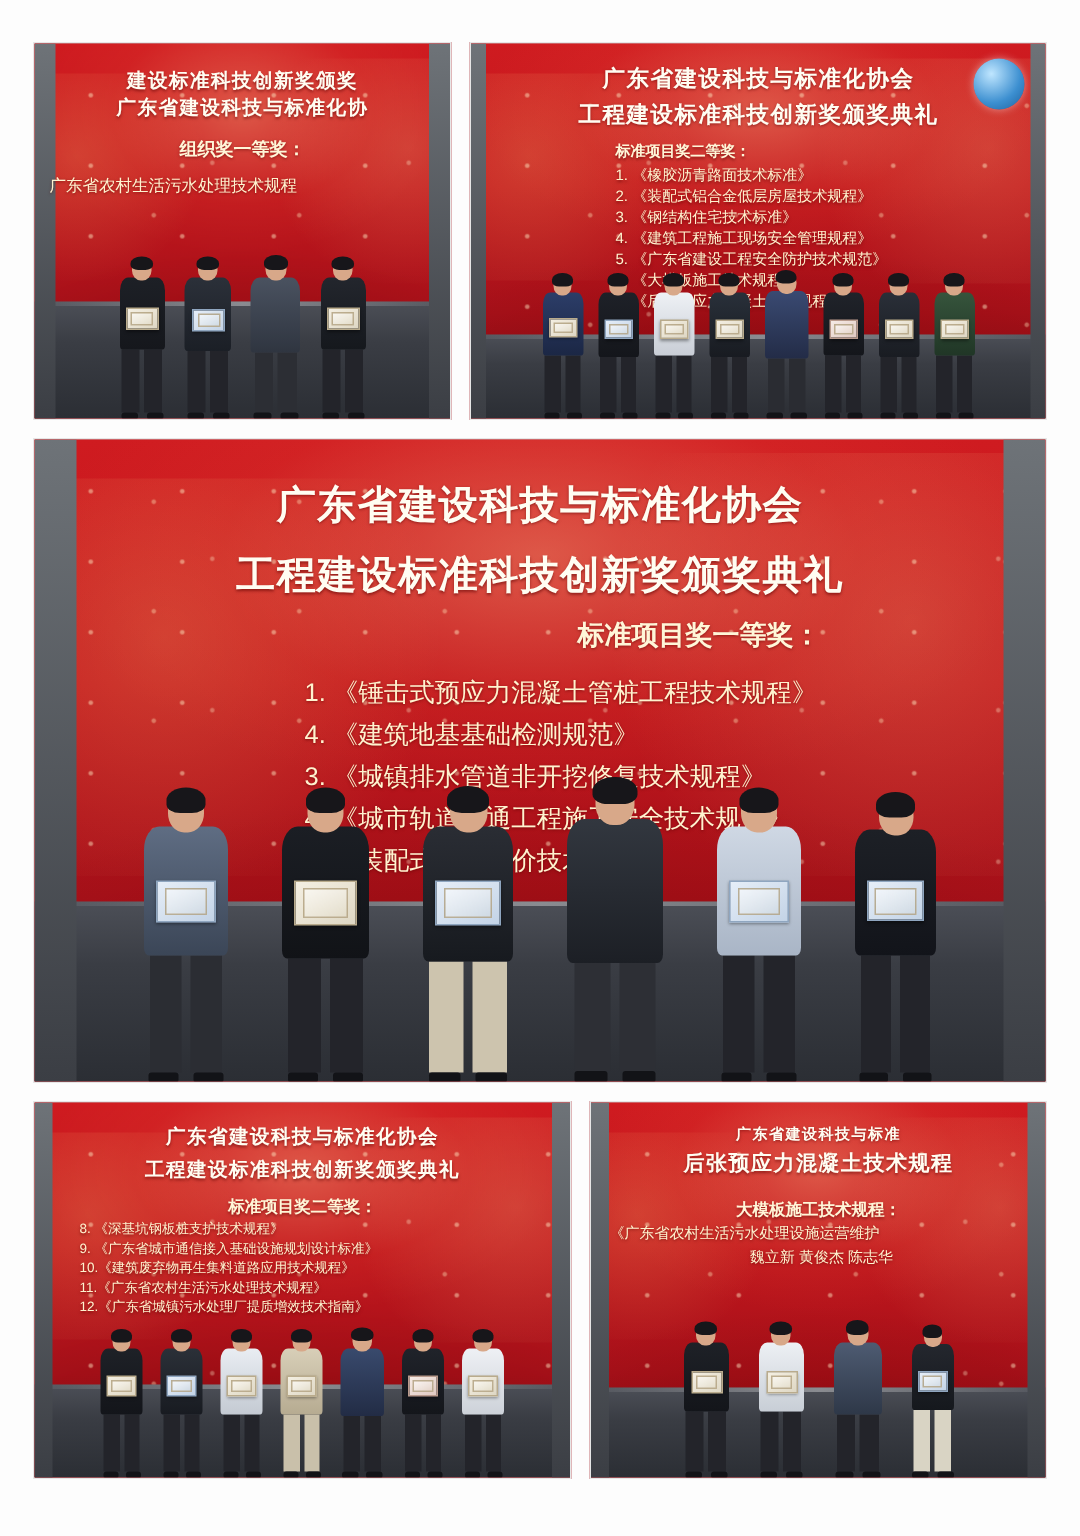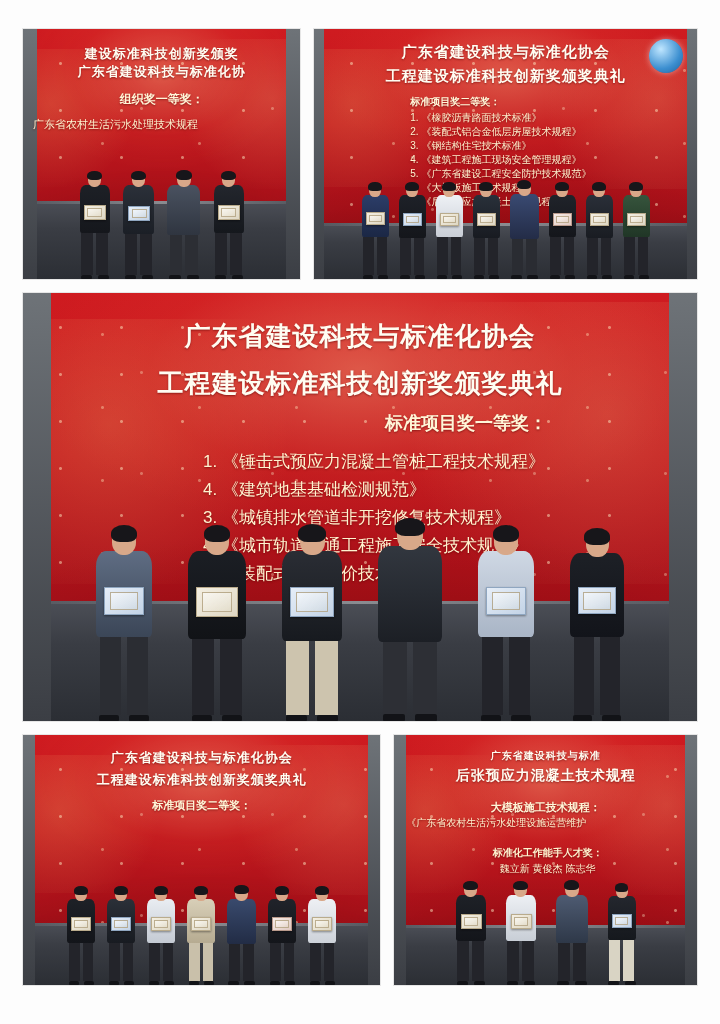--- a/index.html
+++ b/index.html
@@ -583,20 +583,27 @@
         <div class="glow-right"></div>
         <div class="sparkles"></div>
 
         <div class="ph-text" style="top:14px;">
           <div class="title-line" style="font-size:13px;">广东省建设科技与标准化协会</div>
           <div class="title-line" style="font-size:13px; margin-top:4px;">工程建设标准科技创新奖颁奖典礼</div>
         </div>
         <div class="ph-text" style="top:60px;">
           <span class="award-head" style="font-size:11px;">标准项目奖二等奖：</span>
         </div>
+        <div class="award-list" style="top:78px; left:30px; right:10px; font-size:9px; line-height:13px;">
+          <div>8. 《深基坑钢板桩支护技术规程》</div>
+          <div>9. 《广东省城市通信接入基础设施规划设计标准》</div>
+          <div>10.《建筑废弃物再生集料道路应用技术规程》</div>
+          <div>11.《广东省农村生活污水处理技术规程》</div>
+          <div>12.《广东省城镇污水处理厂提质增效技术指南》</div>
+        </div>
 
         <div class="floor" style="height:62px;">
           <div class="floor-shine" style="top:0;"></div>
         </div>
         <div class="side-wall-l" style="width:12px;"></div>
         <div class="side-wall-r" style="width:12px;"></div>
 
         <div class="people" style="height:130px; gap:9px;">
           <div class="person" style="width:31px;">
             <div class="head" style="width:12px;height:14px;">
@@ -719,21 +726,20 @@
 
         <div class="ph-text" style="top:14px;">
           <div class="title-line" style="font-size:10px;text-align:center;">广东省建设科技与标准</div>
           <div class="title-line" style="font-size:14px; margin-top:4px;">后张预应力混凝土技术规程</div>
         </div>
         <div class="ph-text" style="top:62px;">
           <span class="award-head" style="font-size:11px;">大模板施工技术规程：</span>
         </div>
         <div class="award-list" style="top:80px; left:12px; right:8px; font-size:10px; line-height:16px;">
           <div>《广东省农村生活污水处理设施运营维护</div>
-          <div style="margin-top:14px; text-align:center; font-weight:bold;">标准化工作能手人才奖：</div>
           <div style="text-align:center;">魏立新 黄俊杰 陈志华</div>
         </div>
 
         <div class="floor" style="height:60px;">
           <div class="floor-shine" style="top:0;"></div>
         </div>
         <div class="side-wall-l" style="width:12px;"></div>
         <div class="side-wall-r" style="width:12px;"></div>
 
         <div class="people" style="height:135px; gap:16px;">

